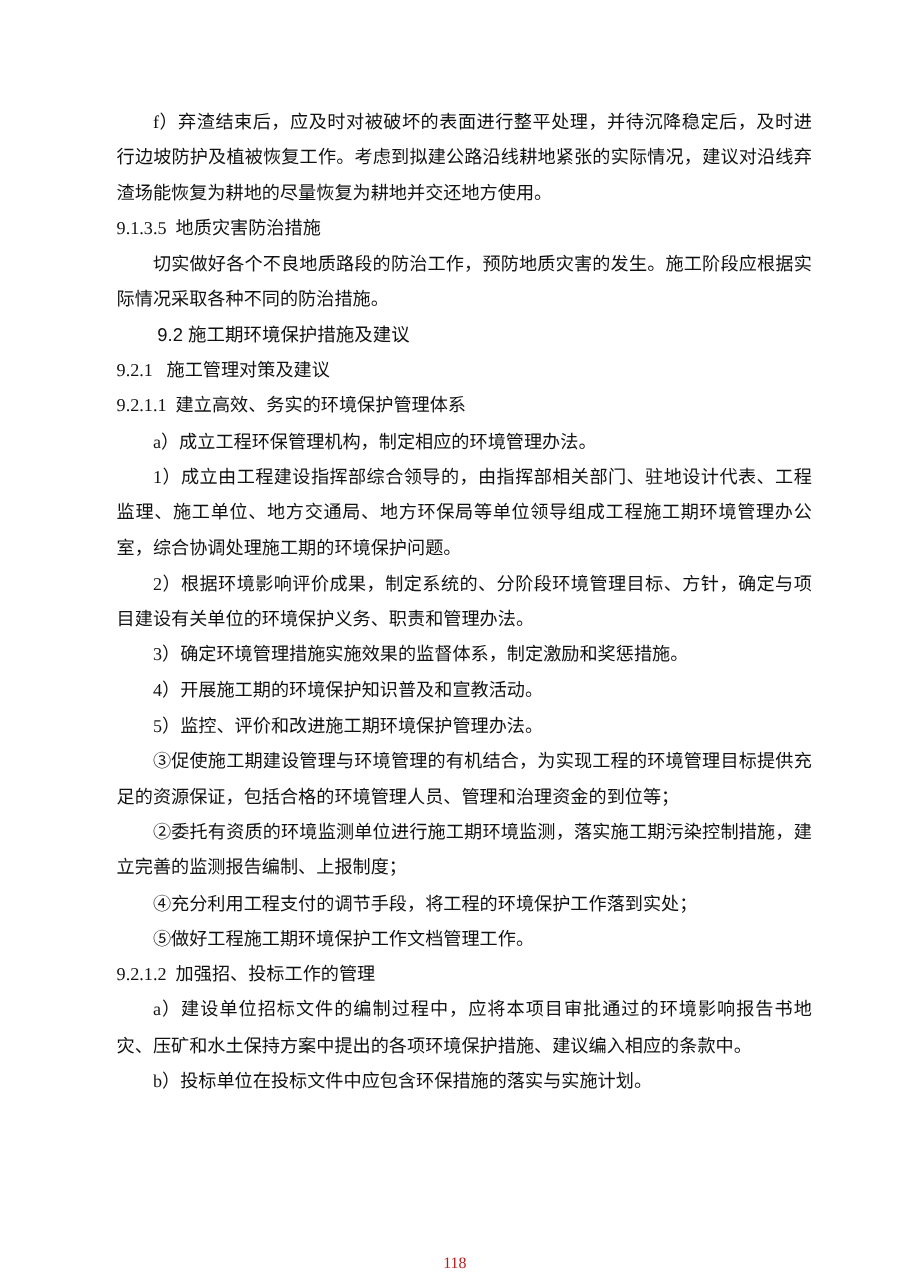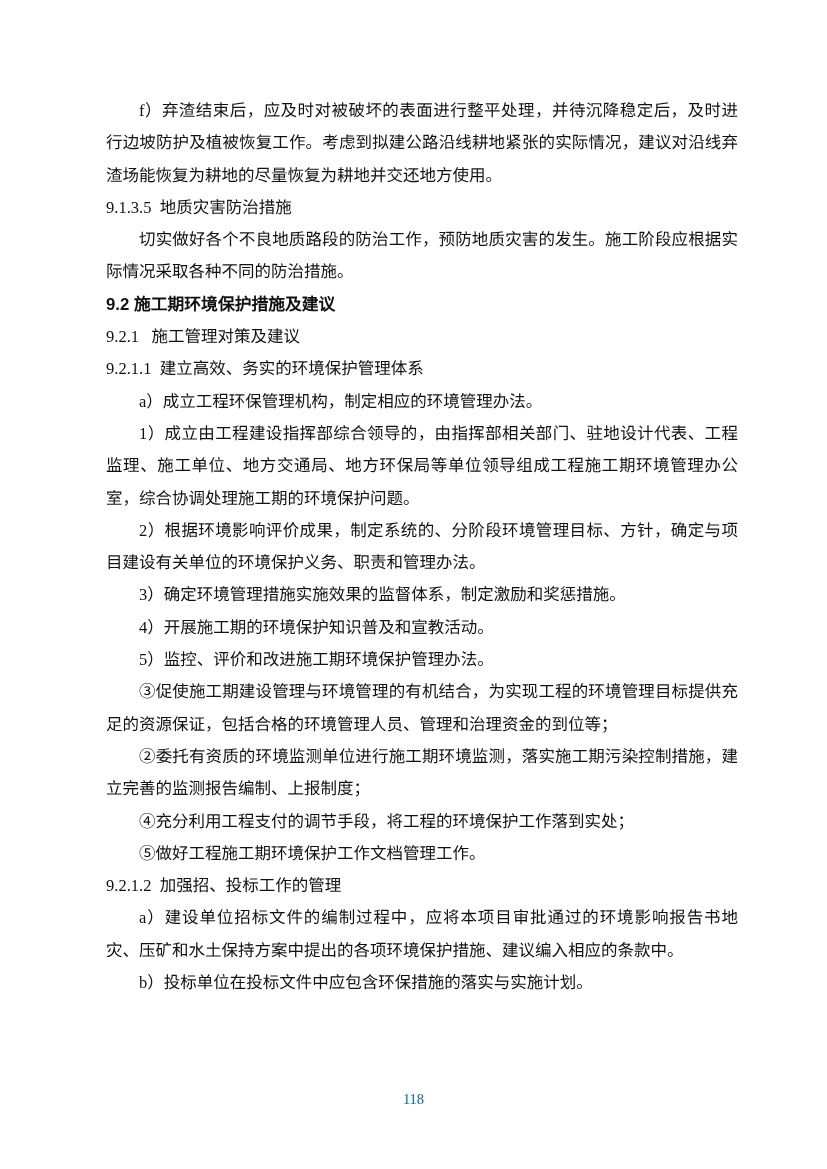--- a/index.html
+++ b/index.html
@@ -40,33 +40,34 @@
   }
   p.heading {
     text-indent: 0;
     white-space: pre-wrap;
     text-align: right;
   }
   p.heading-bold {
     text-indent: 0;
     white-space: pre-wrap;
     text-align: center;
-    font-weight: bold;
+    font-weight: normal;
     font-family: "Liberation Sans", "DejaVu Sans", sans-serif;
     font-size: 16.8px;
+    margin-left: 37px;
   }
   .footer {
     position: absolute;
     left: 0;
-    top: 1089px;
+    top: 1139px;
     width: 827px;
     text-align: center;
     font-size: 14.5px;
     line-height: 20px;
-    color: #0369a1;
+    color: #b91c1c;
   }
 </style>
 </head>
 <body>
 
 <div class="page">
 
   <div class="doc-body">
     <p class="para">f）弃渣结束后，应及时对被破坏的表面进行整平处理，并待沉降稳定后，及时进行边坡防护及植被恢复工作。考虑到拟建公路沿线耕地紧张的实际情况，建议对沿线弃渣场能恢复为耕地的尽量恢复为耕地并交还地方使用。</p>
     <p class="heading">9.1.3.5  地质灾害防治措施</p>

